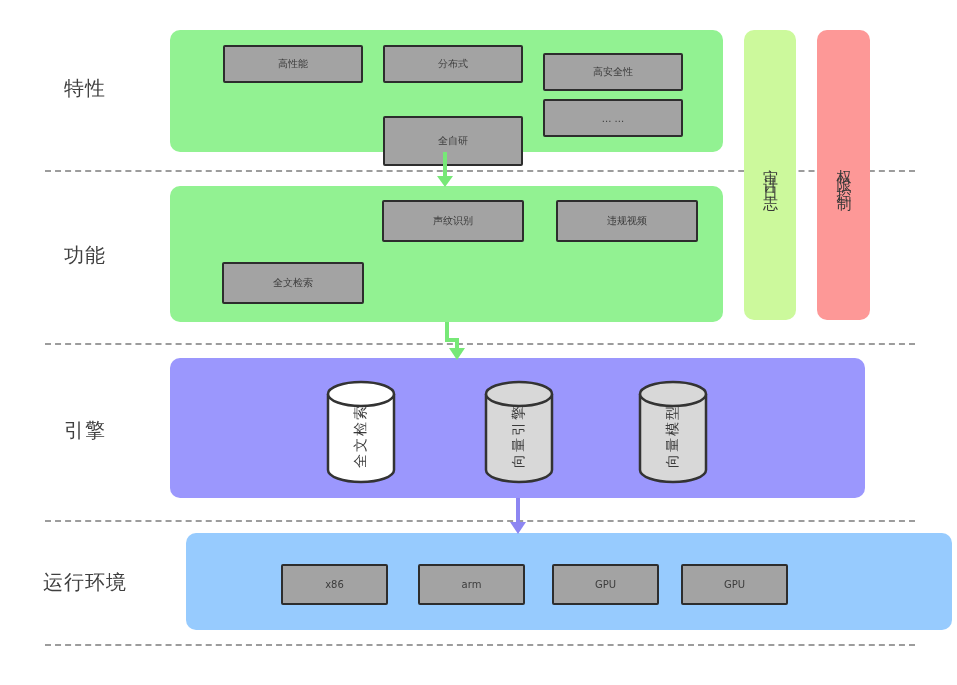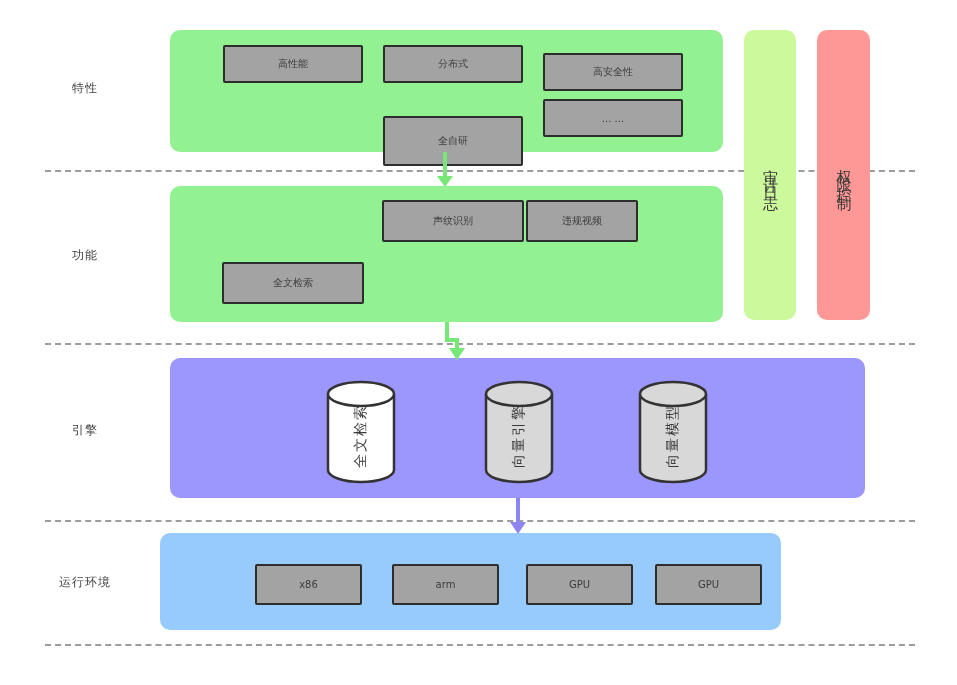--- a/index.html
+++ b/index.html
@@ -2,21 +2,21 @@
 <html><head>
 <meta charset="utf-8">
 <style>
   html,body{margin:0;padding:0;background:#ffffff;}
   #canvas{
     position:relative;width:957px;height:685px;background:#ffffff;overflow:hidden;
     font-family:"DejaVu Sans","Liberation Sans",sans-serif;color:#3c3c3c;
   }
   .row-label{
     position:absolute;transform:translate(-50%,-50%);
-    font-size:12px;color:#3f3f3f;white-space:nowrap;letter-spacing:1px;
+    font-size:20px;color:#3f3f3f;white-space:nowrap;letter-spacing:1px;
   }
   .sep{
     position:absolute;left:45px;width:870px;height:0;
     border-top:2px dashed #9c9c9c;
   }
   .panel{position:absolute;border-radius:10px;}
   .panel.green{background:#92f292;}
   .panel.purple{background:#9b97fd;}
   .panel.blue{background:#97cbfe;}
   .vbar{
@@ -61,21 +61,21 @@
   <div class="panel green" style="left:170px;top:30px;width:553px;height:122px">
     <div class="wbox" style="left:53px;top:15px;width:140px;height:38px">高性能</div>
     <div class="wbox" style="left:213px;top:15px;width:140px;height:38px">分布式</div>
     <div class="wbox" style="left:373px;top:23px;width:140px;height:38px">高安全性</div>
     <div class="wbox" style="left:213px;top:86px;width:140px;height:50px">全自研</div>
     <div class="wbox" style="left:373px;top:69px;width:140px;height:38px">... ...</div>
   </div>
 
   <div class="panel green" style="left:170px;top:186px;width:553px;height:136px">
     <div class="wbox" style="left:212px;top:14px;width:142px;height:42px">声纹识别</div>
-    <div class="wbox" style="left:356px;top:14px;width:112px;height:42px">违规视频</div>
+    <div class="wbox" style="left:386px;top:14px;width:142px;height:42px">违规视频</div>
     <div class="wbox" style="left:52px;top:76px;width:142px;height:42px">全文检索</div>
   </div>
 
   <div class="vbar audit" style="left:744px;width:52px">
     <span>审计日志</span>
   </div>
   <div class="vbar access" style="left:817px;width:53px">
     <span>权限控制</span>
   </div>
 
@@ -96,21 +96,21 @@
     </div>
     <div class="cyl" style="left:467px;top:22px">
       <svg width="72" height="104" viewBox="0 0 72 104">
         <path d="M3,14 L3,90 A33,12 0 0 0 69,90 L69,14" fill="#d8d8d8" stroke="#333333" stroke-width="2.5"></path>
         <ellipse cx="36" cy="14" rx="33" ry="12" fill="#d8d8d8" stroke="#333333" stroke-width="2.5"></ellipse>
       </svg>
       <div class="cyl-label">向量模型</div>
     </div>
   </div>
 
-  <div class="panel blue" style="left:160px;top:533px;width:621px;height:97px">
+  <div class="panel blue" style="left:186px;top:533px;width:766px;height:97px">
     <div class="wbox" style="left:95px;top:31px;width:107px;height:41px">x86</div>
     <div class="wbox" style="left:232px;top:31px;width:107px;height:41px">arm</div>
     <div class="wbox" style="left:366px;top:31px;width:107px;height:41px">GPU</div>
     <div class="wbox" style="left:495px;top:31px;width:107px;height:41px">GPU</div>
   </div>
 
   <svg id="arrows" width="957" height="685" viewBox="0 0 957 685">
     <g>
       <line x1="445" y1="152" x2="445" y2="177" stroke="#77e877" stroke-width="4"></line>
       <polygon points="437,176 453,176 445,187" fill="#77e877"></polygon>

